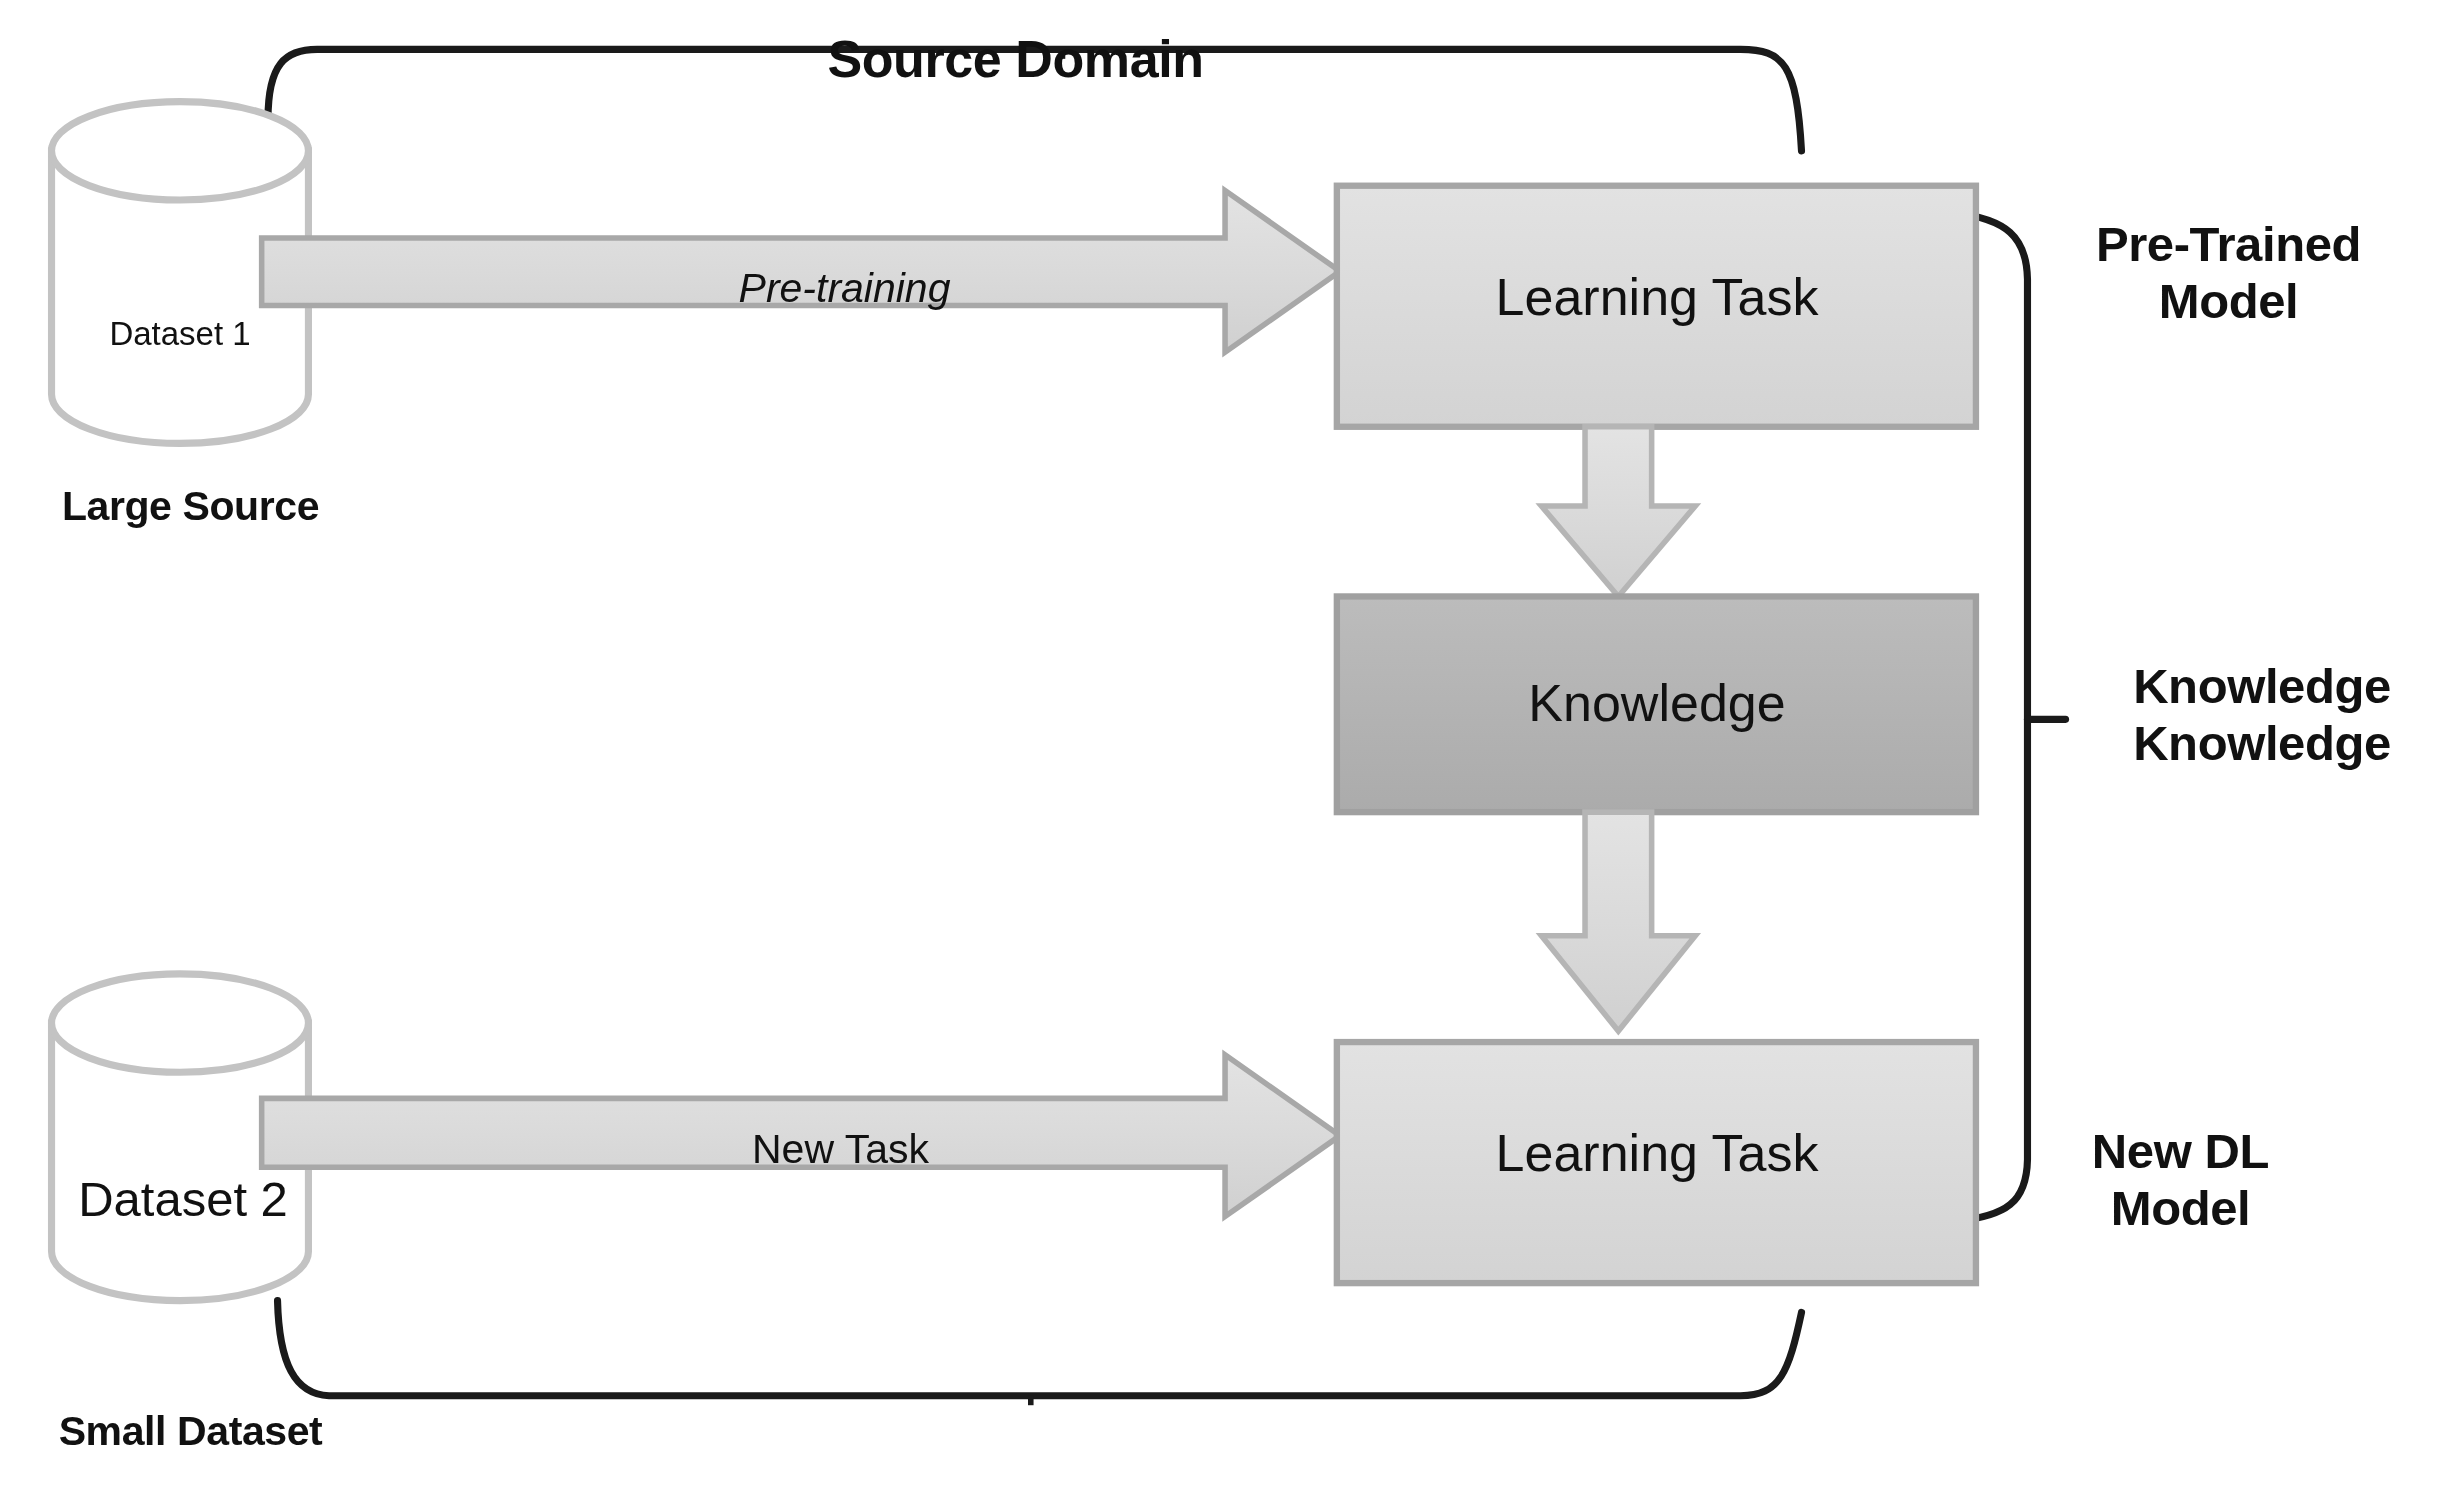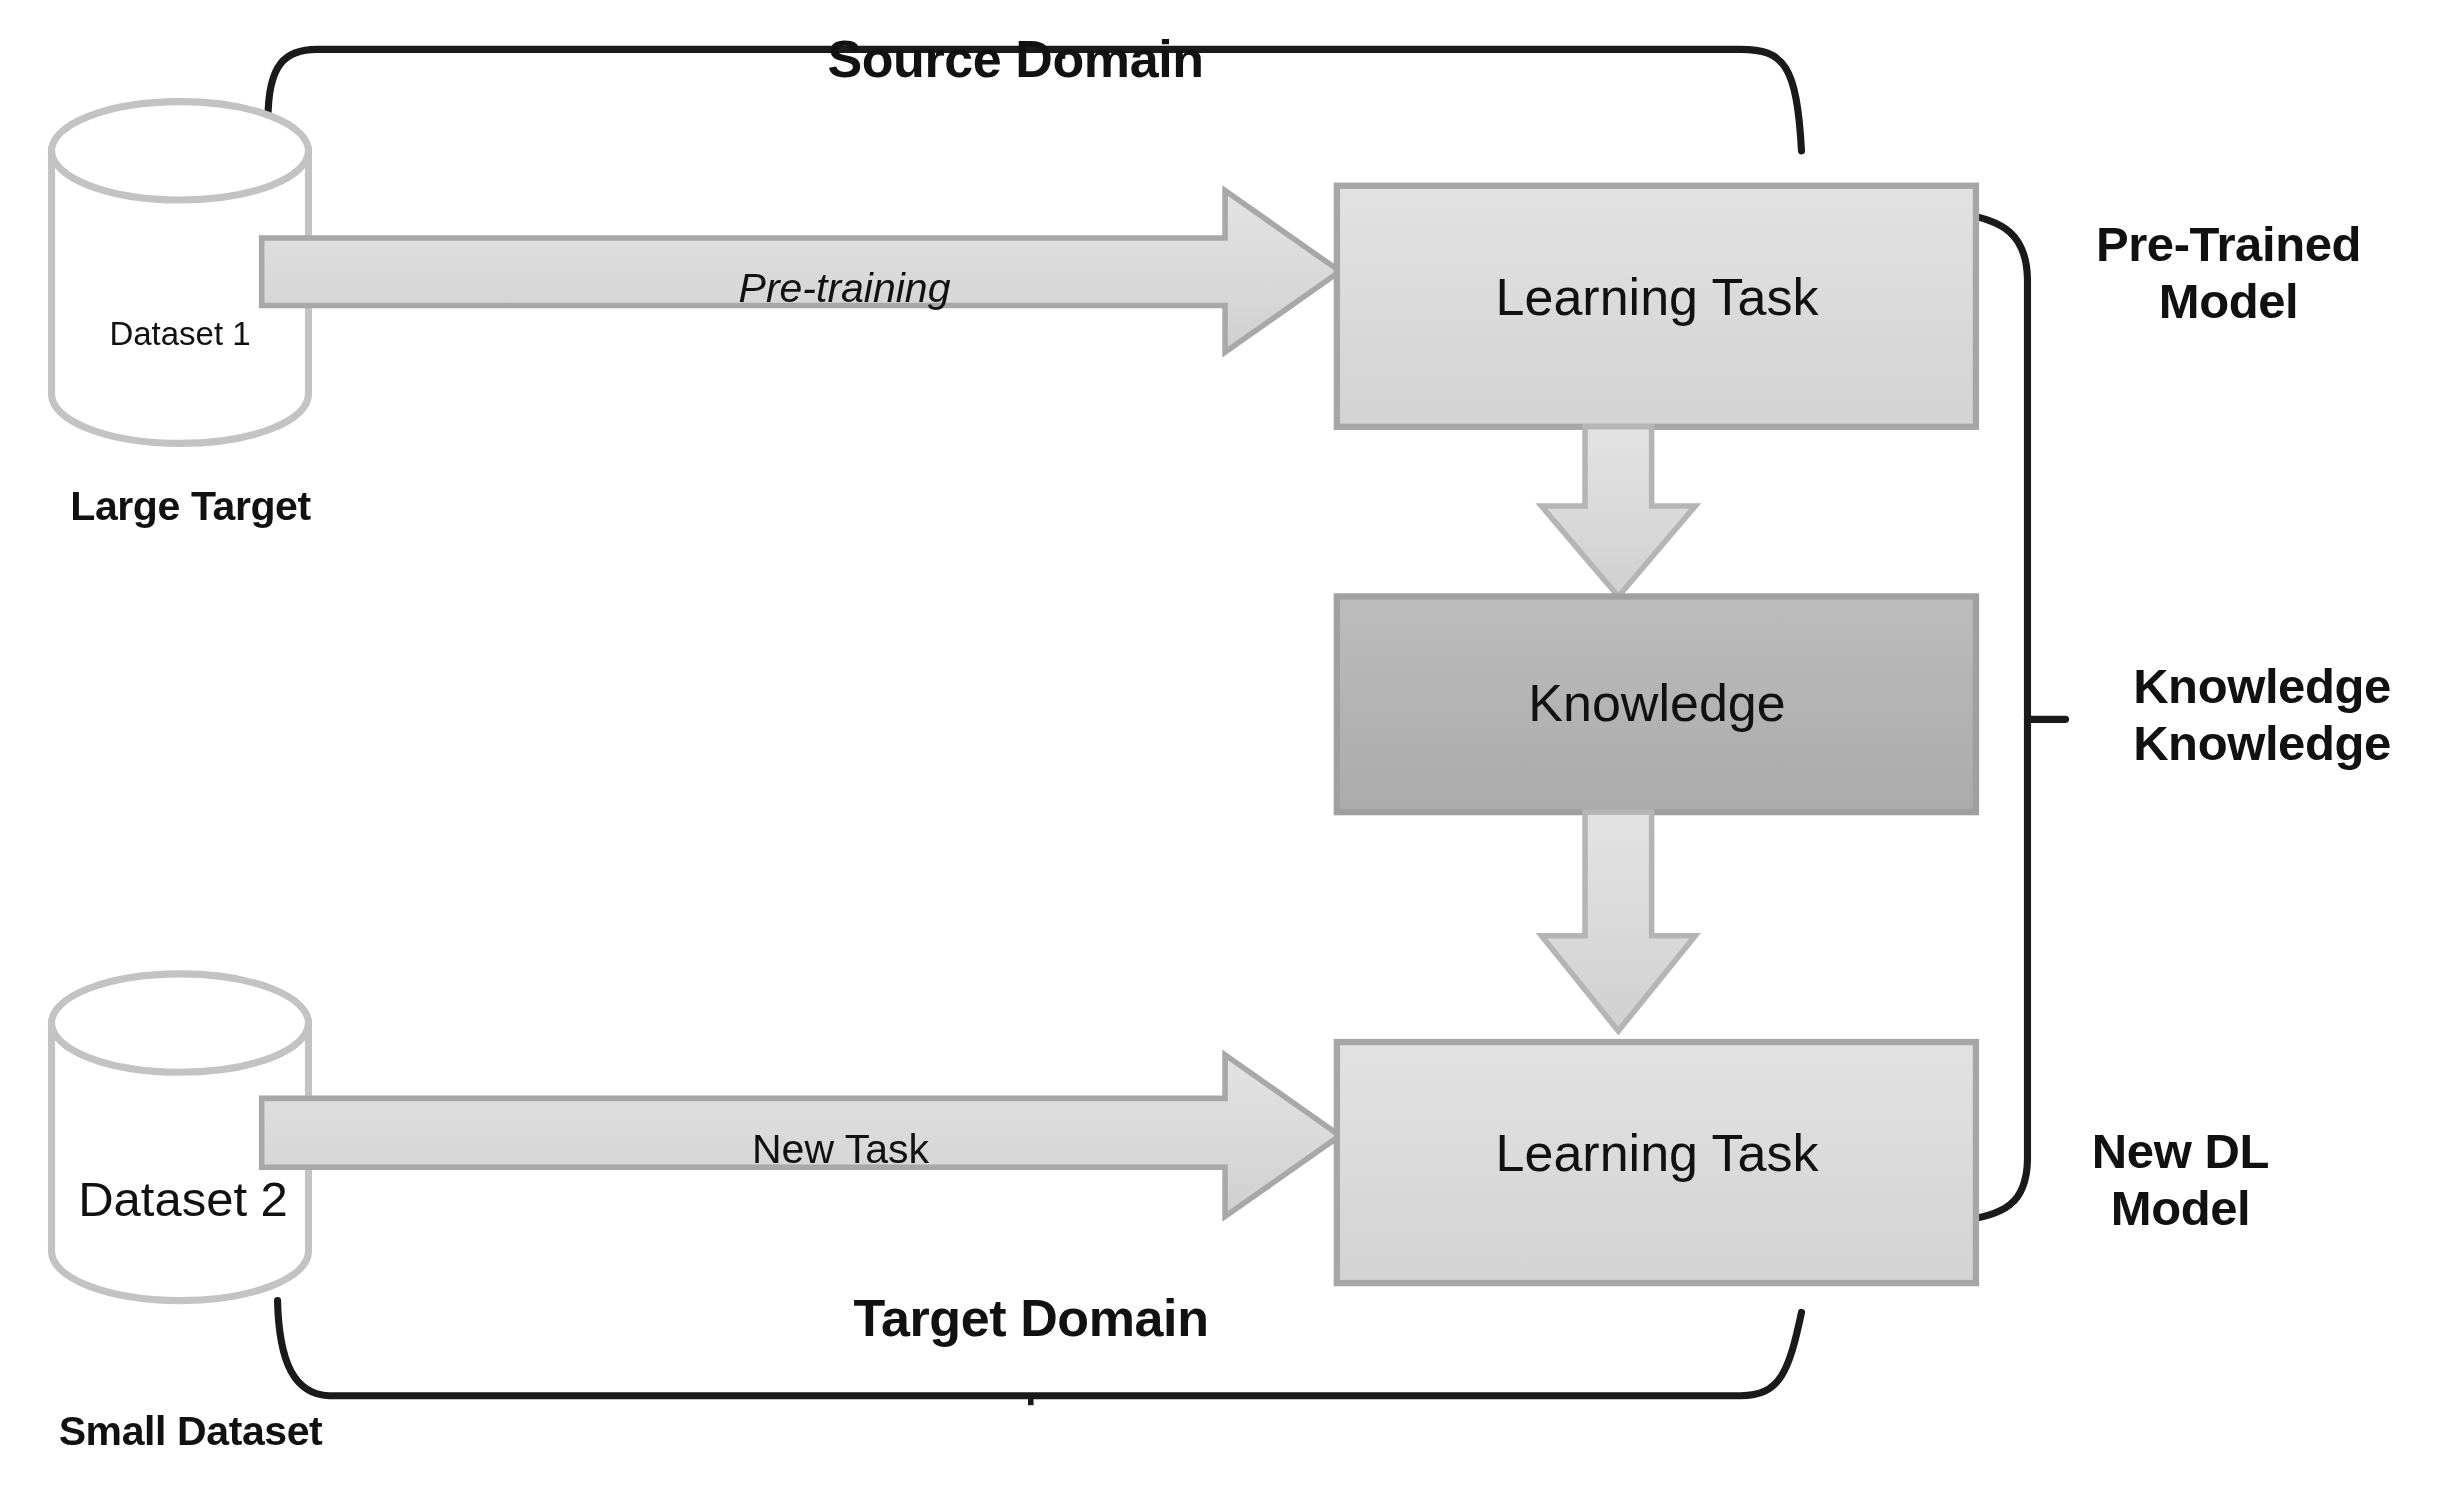--- a/index.html
+++ b/index.html
@@ -113,21 +113,21 @@
 
     <g>
       <rect x="1686" y="1314" width="806" height="304" fill="url(#boxGrad)" stroke="#a6a6a6" stroke-width="8"></rect>
     </g>
   </svg>
 
   <div class="lbl bold-lbl ctr" style="left:714px; top:32px; width:603px; font-size:52px;">Source Domain</div>
 
   <div class="lbl ctr" style="left:57px; top:317px; width:246px; font-size:33px;">Dataset 1</div>
 
-  <div class="lbl bold-lbl ctr" style="left:16px; top:485px; width:349px; font-size:41px;">Large Target</div>
+  <div class="lbl bold-lbl ctr" style="left:16px; top:485px; width:349px; font-size:41px;">Large Source</div>
 
   <div class="lbl ctr" style="left:559px; top:267px; width:571px; font-size:41px;font-style:italic;">Pre-training</div>
 
   <div class="lbl ctr" style="left:1340px; top:270px; width:634px; font-size:52px;">Learning Task</div>
 
   <div class="lbl bold-lbl ctr" style="left:2030px; top:219px; width:397px; font-size:49px;">Pre-Trained</div>
   <div class="lbl bold-lbl ctr" style="left:2030px; top:276px; width:397px; font-size:49px;">Model</div>
 
   <div class="lbl ctr" style="left:1340px; top:676px; width:634px; font-size:52px;">Knowledge</div>
 
@@ -138,16 +138,15 @@
 
   <div class="lbl bold-lbl ctr" style="left:8px; top:1410px; width:365px; font-size:41px;">Small Dataset</div>
 
   <div class="lbl ctr" style="left:555px; top:1128px; width:571px; font-size:41px;">New Task</div>
 
   <div class="lbl ctr" style="left:1340px; top:1126px; width:634px; font-size:52px;">Learning Task</div>
 
   <div class="lbl bold-lbl ctr" style="left:2014px; top:1126px; width:333px; font-size:49px;">New DL</div>
   <div class="lbl bold-lbl ctr" style="left:2014px; top:1183px; width:333px; font-size:49px;">Model</div>
 
-  <div class="lbl bold-lbl ctr" style="left:706px; top:1291px; width:650px; font-size:52px;">Target Domain</div>
 
 </div>
 
 
 </body></html>

